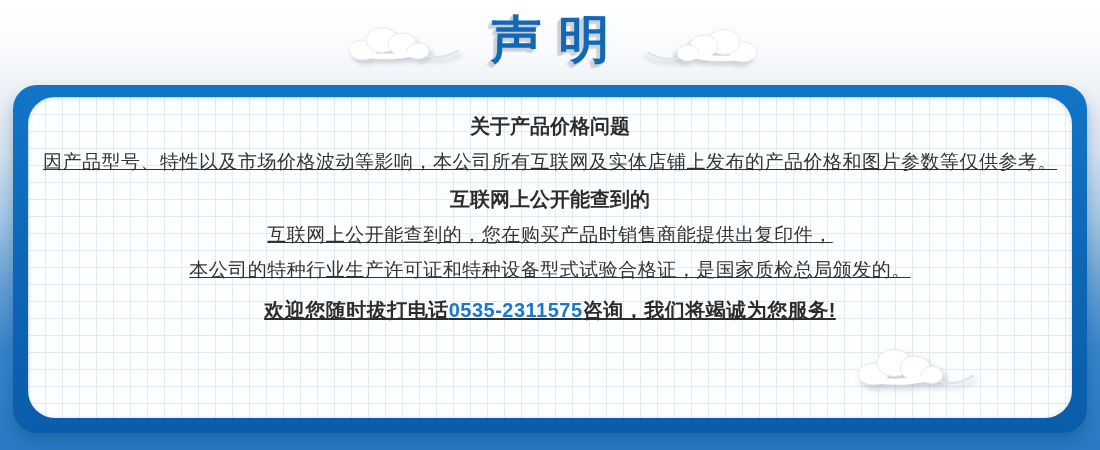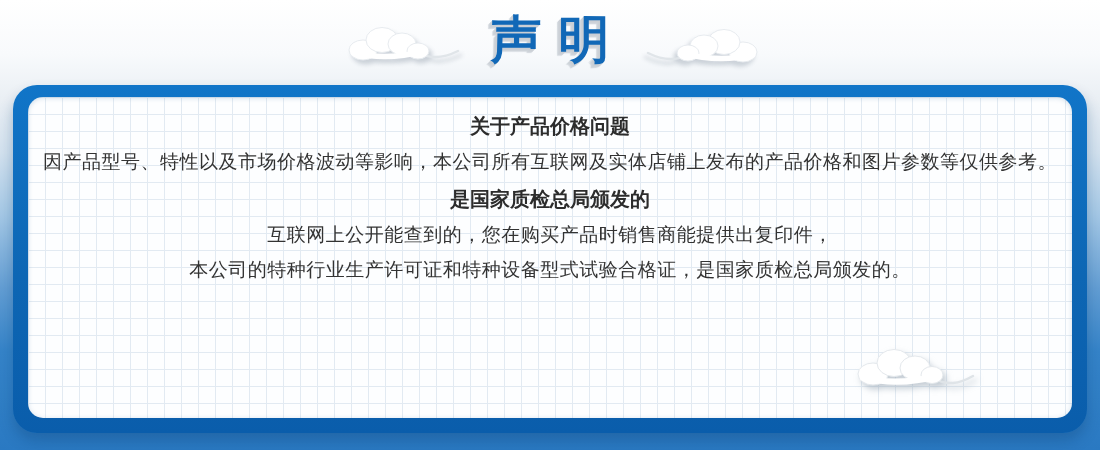--- a/index.html
+++ b/index.html
@@ -43,34 +43,35 @@
     border-radius:24px;
     box-shadow:0 8px 14px rgba(10,60,110,.30);
   }
   .paper{
     position:absolute;left:15px;right:15px;top:12px;bottom:15px;
     background-color:#fdfeff;
     background-image:
       linear-gradient(var(--grid-line,#e2eaf2) 1px, transparent 1px),
       linear-gradient(90deg,var(--grid-line,#e2eaf2) 1px, transparent 1px);
     background-size:17px 17px;
-    border-radius:15px;
+    border-radius:27px;
     box-shadow:inset 0 1px 5px rgba(100,140,180,.30);
     text-align:center;
     padding-top:12px;
     box-sizing:border-box;
     color:var(--text-dark,#333333);
   }
   .paper h3{
     margin:0;font-size:20px;line-height:35px;font-weight:bold;color:#2c2c2c;
   }
   .paper h3.second{margin-top:3px;}
   .paper p{
     margin:0;font-size:19px;line-height:35px;font-weight:normal;color:#333;
     letter-spacing:0.5px;
+    text-decoration:underline;
   }
   .paper p.footer-line{
     margin-top:6px;font-size:20px;font-weight:bold;color:#2c2c2c;
   }
   .phone{color:var(--phone-blue,#1878cb);}
 </style>
 </head>
 <body>
 
 <div class="page">
@@ -103,23 +104,24 @@
           <path d="M7 33 Q 42 42 80 32 L 78 27 Q 42 36 9 28 Z" stroke="none"></path>
         </g>
       </svg>
     </div>
   </div>
 
   <div class="board">
     <div class="paper">
       <h3>关于产品价格问题</h3>
       <p>因产品型号、特性以及市场价格波动等影响，本公司所有互联网及实体店铺上发布的产品价格和图片参数等仅供参考。</p>
-      <h3 class="second">是国家质检总局颁发的</h3>
+      <h3 class="second">互联网上公开能查到的</h3>
       <p>互联网上公开能查到的，您在购买产品时销售商能提供出复印件，</p>
       <p>本公司的特种行业生产许可证和特种设备型式试验合格证，是国家质检总局颁发的。</p>
+      <p class="footer-line"><span>欢迎您随时拔打电话</span><span class="phone">0535-2311575</span><span>咨询，我们将竭诚为您服务!</span></p>
     </div>
   </div>
 
   <div class="cloud cloud-bottom">
     <svg width="122" height="48" viewBox="0 0 122 48">
       <g fill="#ffffff" stroke="#e4e8ec" stroke-width="1">
         <path d="M80 34 C 94 42, 106 40, 120 32" fill="none" stroke="#dfe4e8" stroke-width="2.5" stroke-linecap="round"></path>
         <ellipse cx="20" cy="30" rx="15" ry="11"></ellipse>
         <ellipse cx="41" cy="19" rx="17" ry="13.5"></ellipse>
         <ellipse cx="62" cy="24" rx="15" ry="12"></ellipse>

